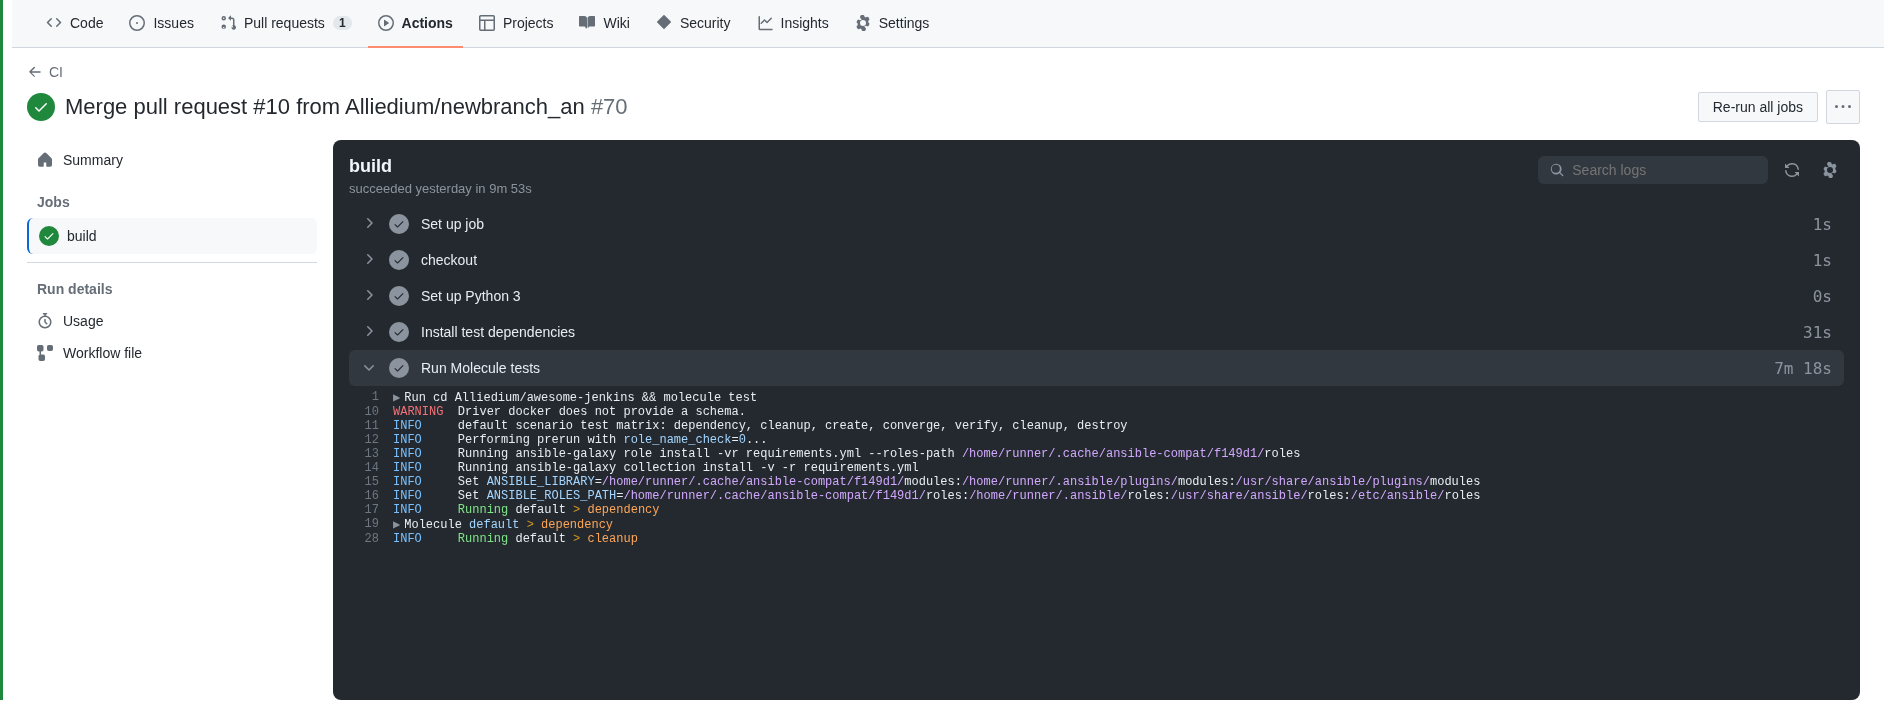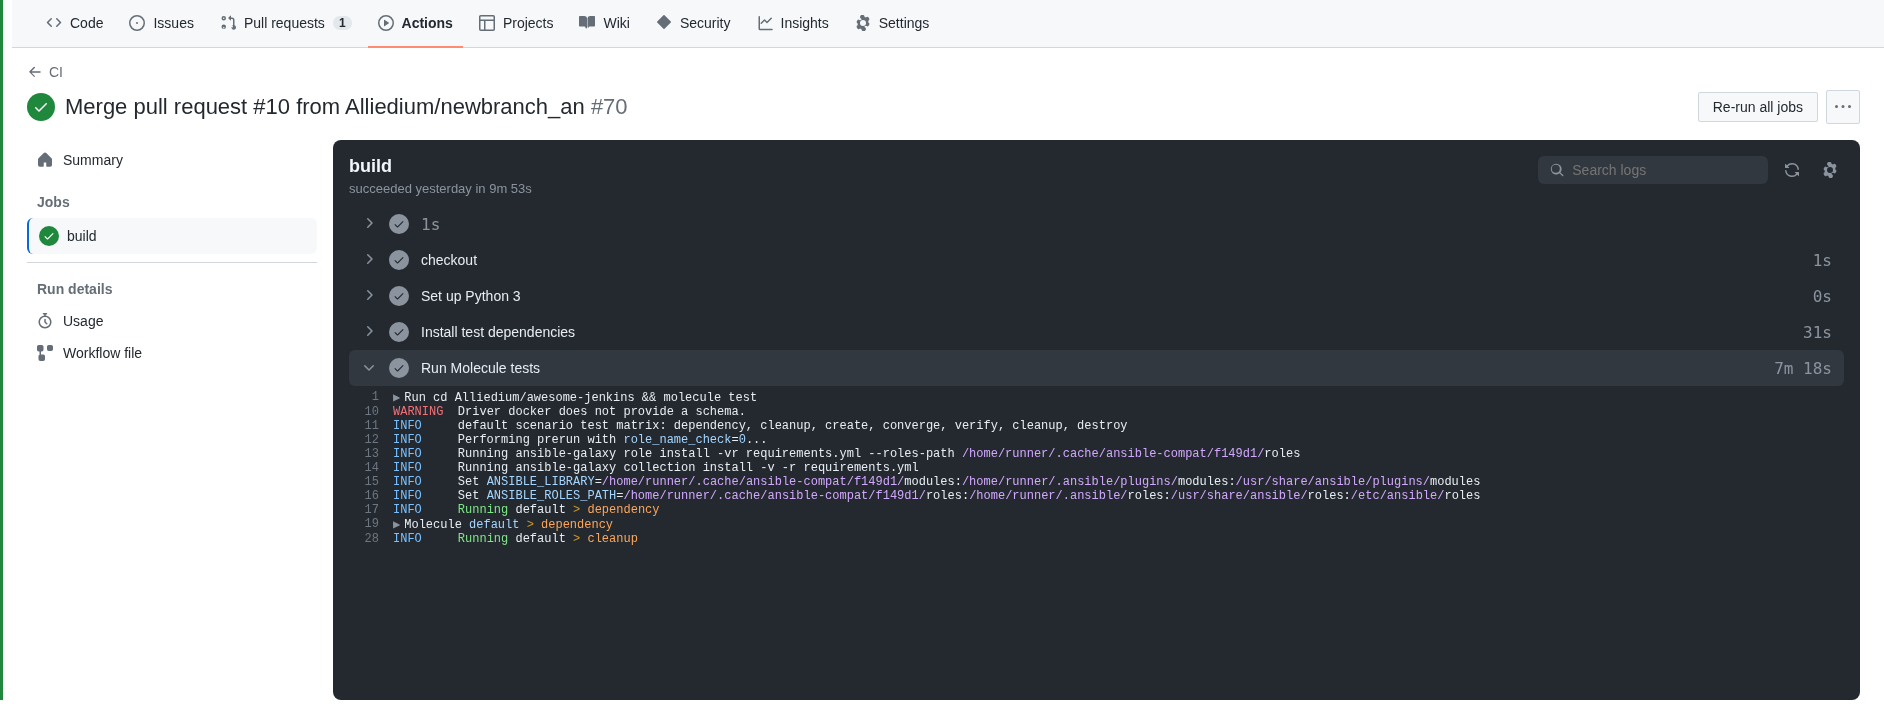--- a/index.html
+++ b/index.html
@@ -275,20 +275,21 @@
       <div id="steps-container">
           <div class="step">
             <span class="chevron"><svg width="16" height="16" viewBox="0 0 16 16" fill="#8b949e">
                 <path d="M6.22 3.22a.75.75 0 011.06 0l4.25 4.25a.75.75 0 010 1.06l-4.25 4.25a.75.75 0 01-1.06-1.06L9.94 8 6.22 4.28a.75.75 0 010-1.06z"></path>
               </svg></span>
             <span style="width:20px;height:20px;border-radius:50%;background:#8b949e;display:flex;align-items:center;justify-content:center">
               <svg width="12" height="12" viewBox="0 0 16 16" fill="#24292f">
                 <path d="M13.78 4.22a.75.75 0 010 1.06l-7.25 7.25a.75.75 0 01-1.06 0L2.22 9.28a.75.75 0 011.06-1.06L6 10.94l6.72-6.72a.75.75 0 011.06 0z"></path>
               </svg>
             </span>
+            <span class="step-name">Set up job</span>
             <span class="step-dur">1s</span>
           </div>
           <div class="step">
             <span class="chevron"><svg width="16" height="16" viewBox="0 0 16 16" fill="#8b949e">
                 <path d="M6.22 3.22a.75.75 0 011.06 0l4.25 4.25a.75.75 0 010 1.06l-4.25 4.25a.75.75 0 01-1.06-1.06L9.94 8 6.22 4.28a.75.75 0 010-1.06z"></path>
               </svg></span>
             <span style="width:20px;height:20px;border-radius:50%;background:#8b949e;display:flex;align-items:center;justify-content:center">
               <svg width="12" height="12" viewBox="0 0 16 16" fill="#24292f">
                 <path d="M13.78 4.22a.75.75 0 010 1.06l-7.25 7.25a.75.75 0 01-1.06 0L2.22 9.28a.75.75 0 011.06-1.06L6 10.94l6.72-6.72a.75.75 0 011.06 0z"></path>
               </svg>

